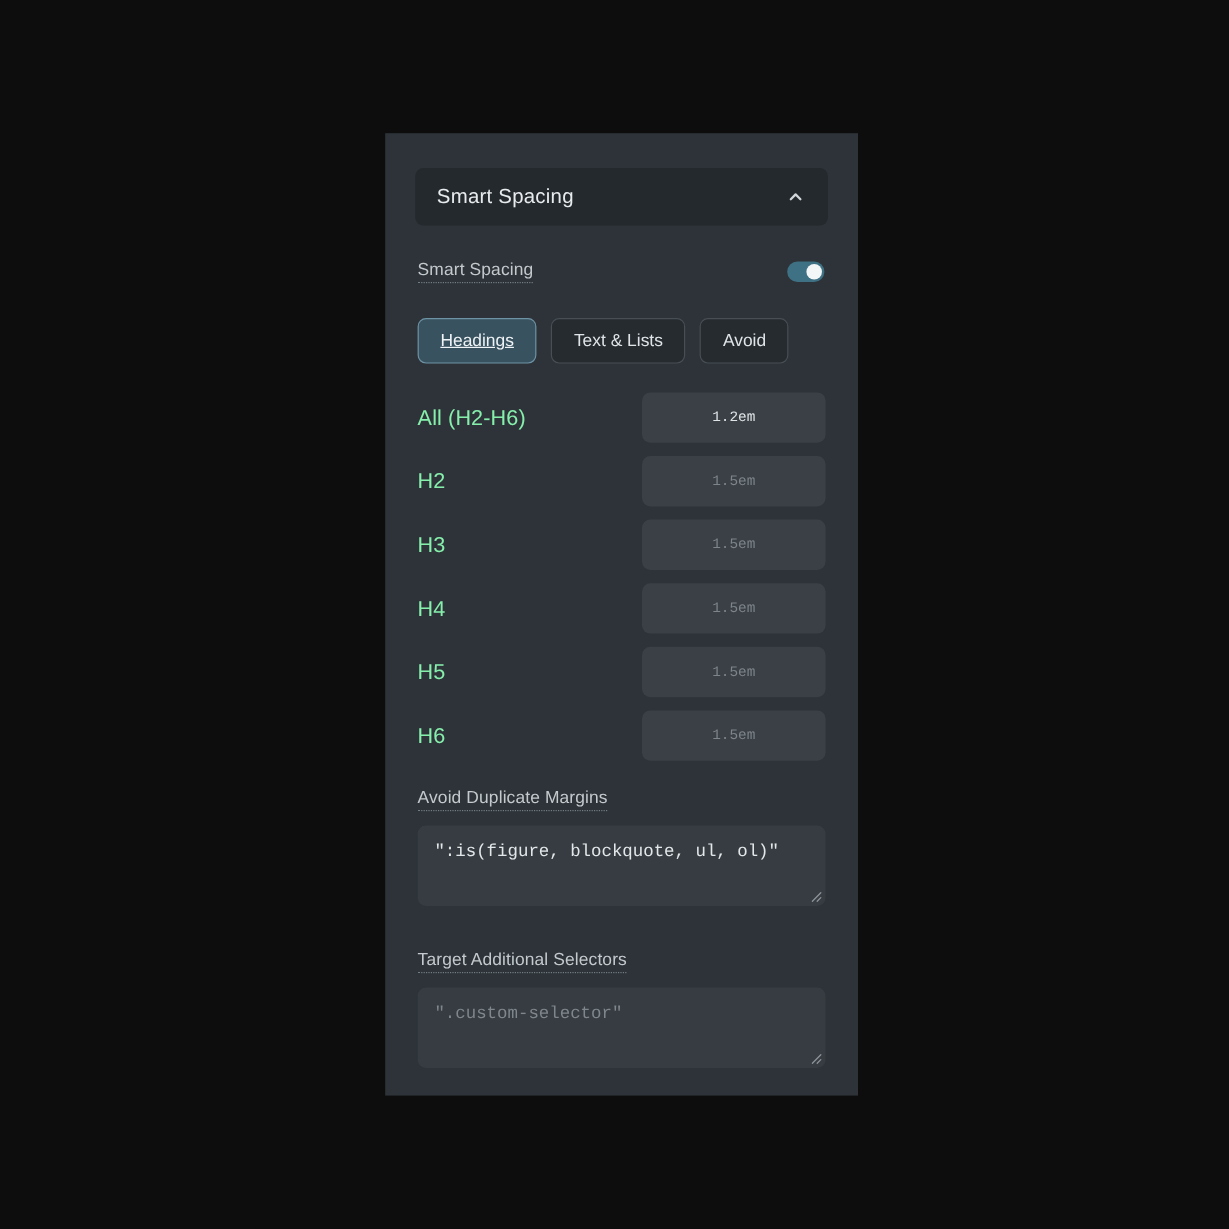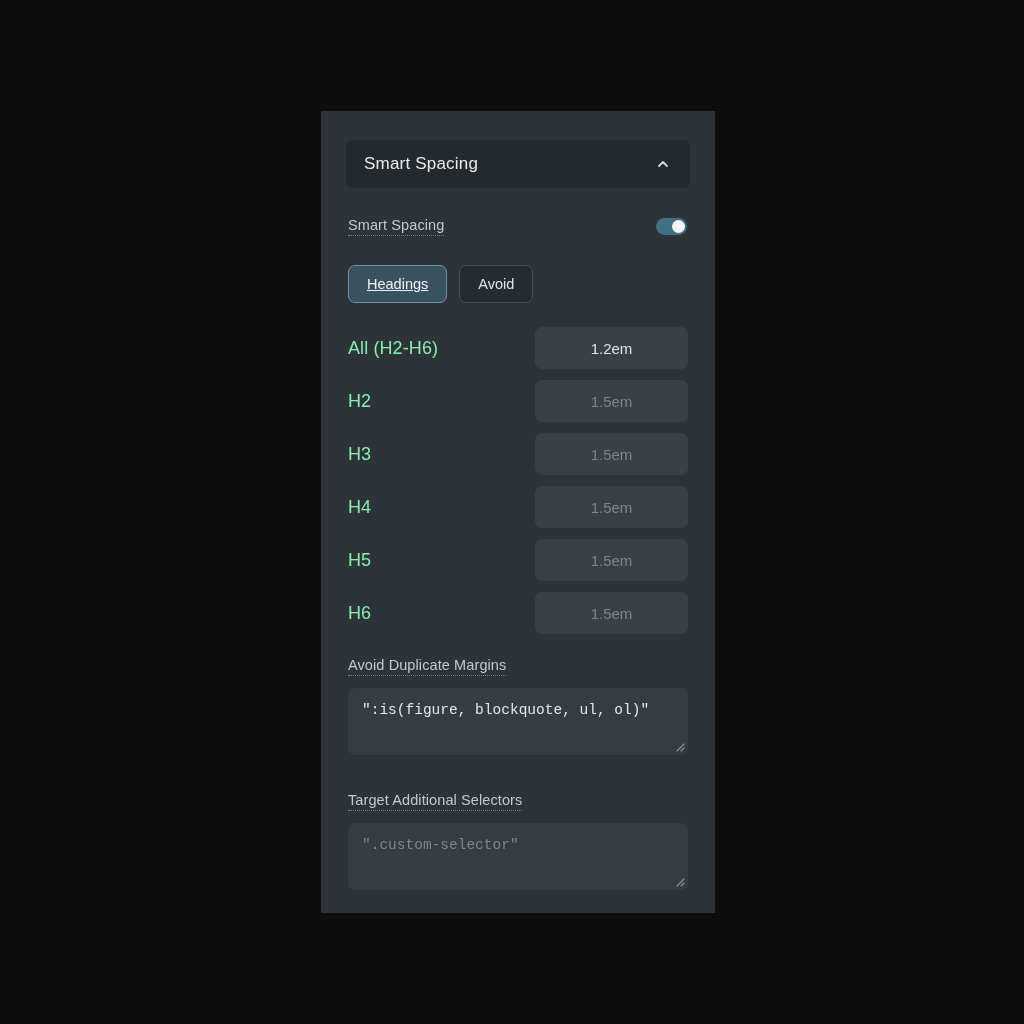--- a/index.html
+++ b/index.html
@@ -135,22 +135,23 @@
     letter-spacing: 0.1px;
   }
   .row-input {
     width: 153px;
     height: 42px;
     border-radius: 7px;
     background: #3a4045;
     display: flex;
     align-items: center;
     justify-content: center;
-    font-size: 15px;
-    box-sizing: border-box;
+    font-size: 12px;
+    box-sizing: border-box;
+    font-family: Liberation Mono, monospace;
   }
   .row-input.filled { color: #dfe4e7; }
   .row-input.placeholder { color: #7d848a; }
 
   
   .field-block { padding: 0 2px; }
   .field-block.first { margin-top: 36px; }
   .field-block.second { margin-top: 22px; }
 
   .field-label {
@@ -204,20 +205,23 @@
     <div class="toggle-row">
       <span class="dotted-label">Smart Spacing</span>
       <span class="toggle">
         <span class="knob"></span>
       </span>
     </div>
 
     <div class="tabs">
       <div class="tab active">
         <span>Headings</span>
+      </div>
+      <div class="tab">
+        <span>Text &amp; Lists</span>
       </div>
       <div class="tab">
         <span>Avoid</span>
       </div>
     </div>
 
     <div class="rows">
 
       <div class="row">
         <span class="row-label">All (H2-H6)</span>

